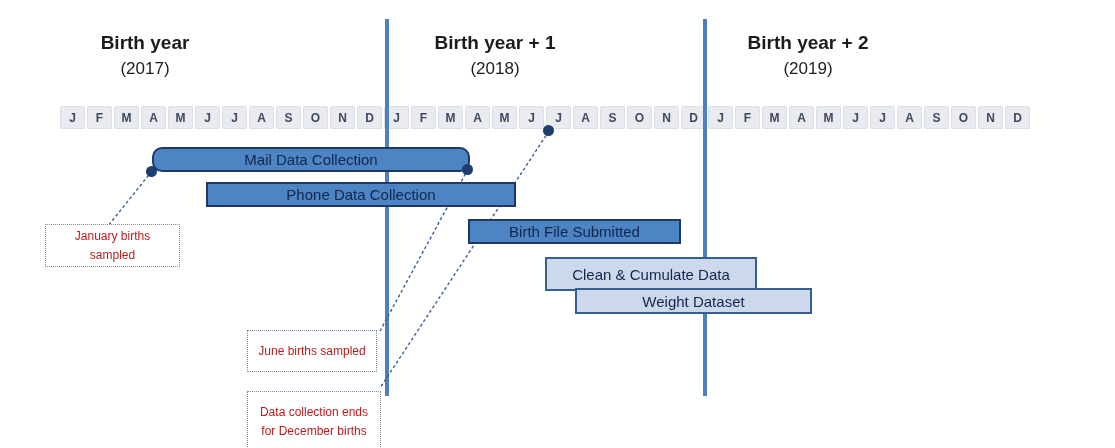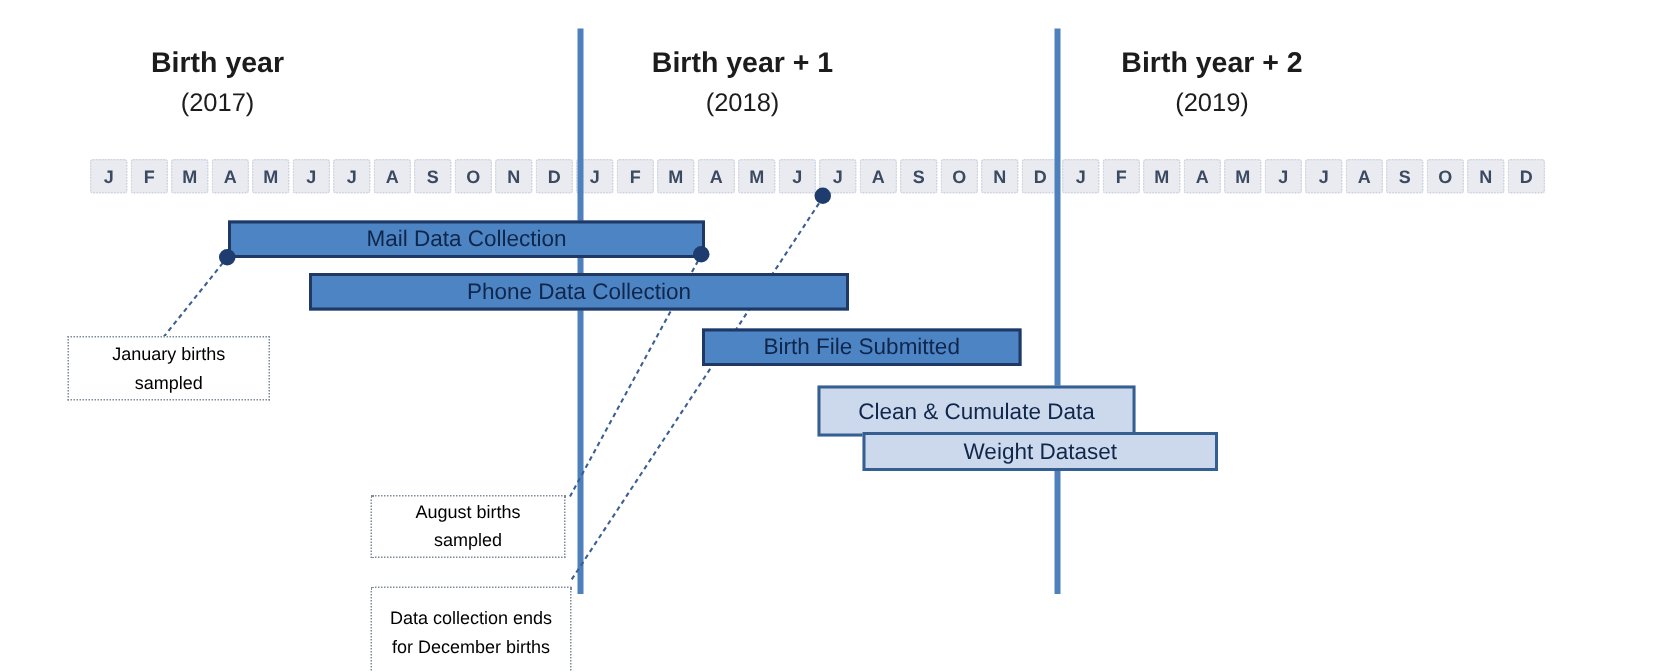--- a/index.html
+++ b/index.html
@@ -28,36 +28,36 @@
   
   svg.connectors{position:absolute;left:0;top:0;width:1115px;height:448px;pointer-events:none;}
 
   
   .bar{
     position:absolute;display:flex;align-items:center;justify-content:center;
     font-size:15px;box-sizing:border-box;white-space:nowrap;
   }
   .bar.state{background:#4d84c4;border:2px solid #1f3864;color:#10264a;}
   .bar.cdc{background:#ccd9ec;border:2px solid #365f91;color:#10264a;}
-  #bar-mail{left:152px;top:131px;width:318px;height:25px;}
-  #bar-phone{left:206px;top:166px;width:360px;height:25px;}
+  #bar-mail{left:152px;top:131px;width:318px;height:25px;border-radius:10px;}
+  #bar-phone{left:206px;top:166px;width:310px;height:25px;}
   #bar-birthfile{left:468px;top:203px;width:213px;height:25px;}
   #bar-clean{left:545px;top:241px;width:212px;height:34px;}
   #bar-weight{left:575px;top:272px;width:237px;height:26px;}
 
   
   .dot{position:absolute;width:11px;height:11px;border-radius:50%;background:#1e3c6d;}
   #dot-jan-sampled{left:146px;top:150px;}
   #dot-dec-sampled{left:462px;top:148px;}
   #dot-collection-end{left:543px;top:109px;}
 
   
   .callout{
     position:absolute;box-sizing:border-box;background:#fff;
-    border:1px dotted #7f8a9c;color:#000000;font-size:12px;text-align:center;
+    border:1px dotted #7f8a9c;color:#b91c1c;font-size:12px;text-align:center;
     display:flex;align-items:center;justify-content:center;line-height:1.55;padding:2px 8px;
   }
   #callout-january{left:45px;top:208px;width:135px;height:43px;}
   #callout-december{left:247px;top:314px;width:130px;height:42px;}
   #callout-dataend{left:247px;top:375px;width:134px;height:62px;}
 
   
   .legend{position:absolute;left:897px;top:312px;display:flex;flex-direction:column;gap:10px;}
   .legend-item{display:flex;align-items:center;gap:14px;}
   .swatch{width:20px;height:20px;box-sizing:border-box;}
@@ -138,20 +138,20 @@
   <div class="bar cdc" id="bar-weight">Weight Dataset</div>
 
   <div class="dot" id="dot-jan-sampled"></div>
   <div class="dot" id="dot-dec-sampled"></div>
   <div class="dot" id="dot-collection-end"></div>
 
   <div class="callout" id="callout-january">
     <span>January births sampled</span>
   </div>
   <div class="callout" id="callout-december">
-    <span>August births sampled</span>
+    <span>June births sampled</span>
   </div>
   <div class="callout" id="callout-dataend">
     <span>Data collection ends for December births</span>
   </div>
 
 
 </div>
 
 </body></html>

